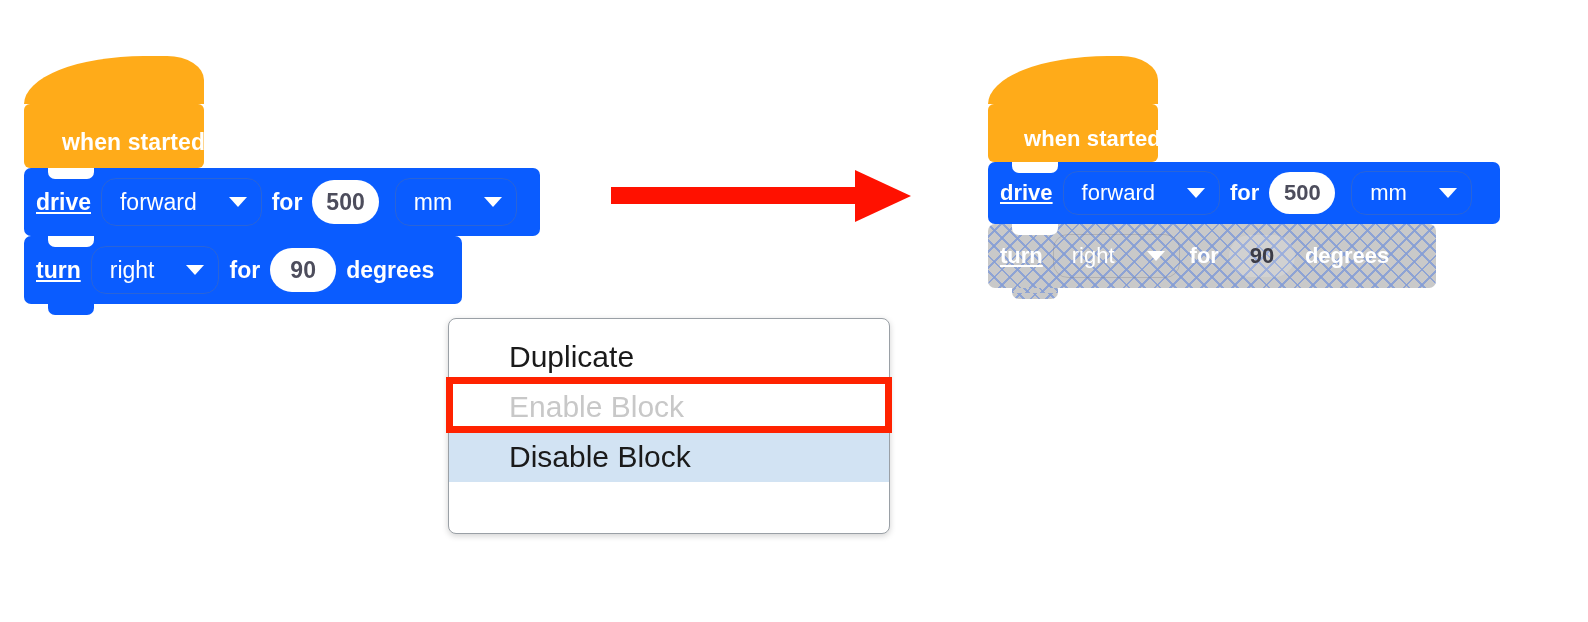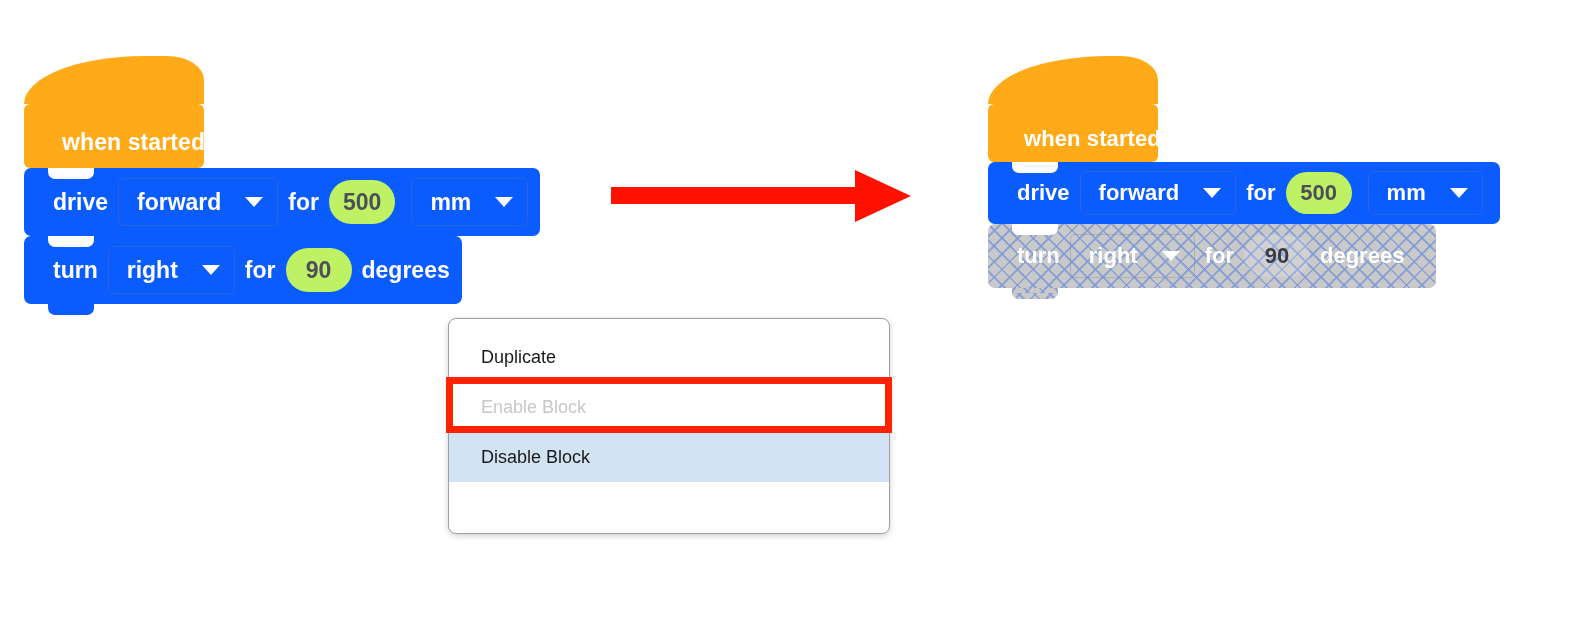--- a/index.html
+++ b/index.html
@@ -49,45 +49,45 @@
     border-bottom-left-radius:7px;border-bottom-right-radius:7px;
     pointer-events:none;
   }
   
   .bump{
     position:absolute;left:24px;top:100%;width:46px;height:11px;
     background:#0A5CFF;
     border-bottom-left-radius:7px;border-bottom-right-radius:7px;
   }
   .lbl{margin:0 10px;}
-  .lbl.first{margin-left:29px;}
+  .lbl.first{margin-left:12px;text-decoration:underline;}
 
   
   .dd{
-    display:flex;align-items:center;gap:24px;
+    display:flex;align-items:center;gap:32px;
     height:48px;box-sizing:border-box;
     padding:0 14px 0 18px;
     border:1px solid #2A64D8;
-    border-radius:5px;
+    border-radius:15px;
     background:#0A5CFF;
-    color:#fff;font-size:23px;font-weight:bold;
+    color:#fff;font-size:23px;font-weight:normal;
   }
   .caret{
     width:0;height:0;
     border-left:9px solid transparent;border-right:9px solid transparent;
     border-top:10px solid #ffffff;
     display:inline-block;
   }
 
   
   .num{
     display:flex;align-items:center;justify-content:center;
     min-width:66px;height:44px;box-sizing:border-box;
     padding:0 14px;
-    background:#bef264;border-radius:999px;
+    background:#ffffff;border-radius:999px;
     color:#4D4D5C;font-size:23px;font-weight:bold;
   }
 
   
   .blk.disabled{
     background:#C9C9C9;
     background-image:
       repeating-linear-gradient(45deg, rgba(132,157,214,.85) 0 2px, rgba(0,0,0,0) 2px 11px),
       repeating-linear-gradient(-45deg, rgba(132,157,214,.85) 0 2px, rgba(0,0,0,0) 2px 11px);
   }
@@ -121,22 +121,22 @@
     position:absolute;
     background:#ffffff;
     border:1px solid #9aa0a6;
     border-radius:8px;
     box-shadow:0 2px 6px rgba(0,0,0,.18);
     box-sizing:border-box;
     overflow:visible;
   }
   .menu-item{
     height:50px;line-height:50px;
-    padding-left:32px;
-    font-size:18px;
+    padding-left:60px;
+    font-size:30px;
     color:#1a1a1a;
     box-sizing:border-box;
     position:relative;
     white-space:nowrap;
   }
   .menu-item.highlighted{background:#D2E3F3;}
   .menu-item.disabled{color:#c8c8c8;}
 
   .menu-rows{padding:13px 0 14px 0;}
 

